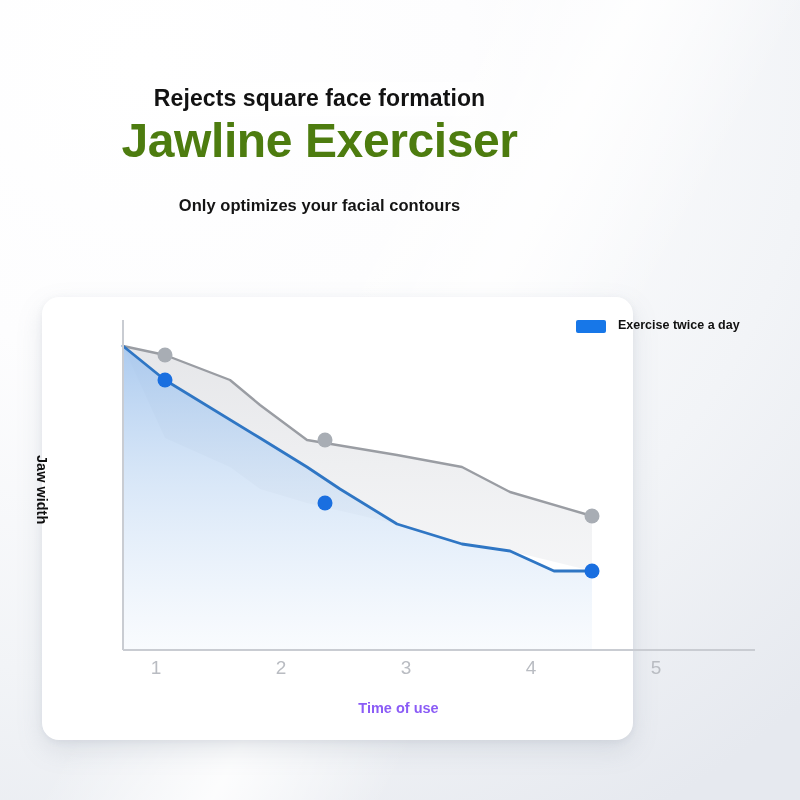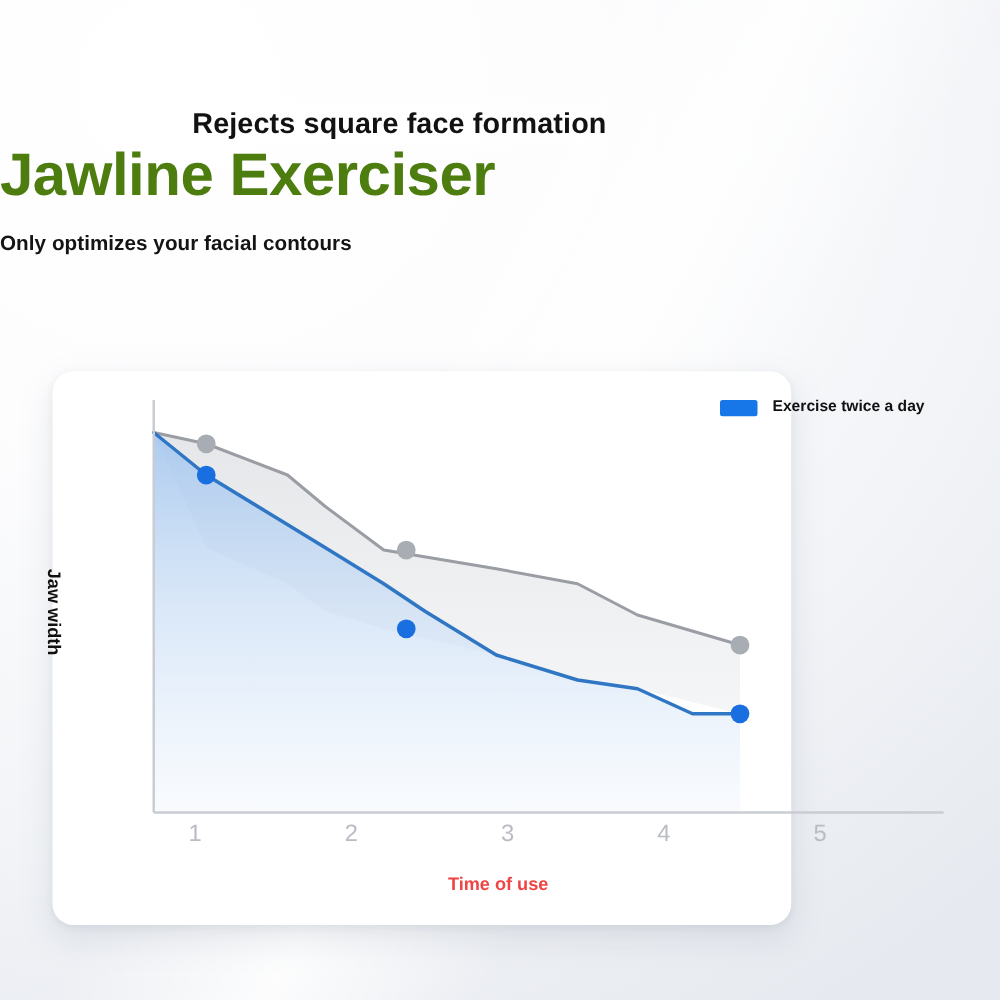--- a/index.html
+++ b/index.html
@@ -16,33 +16,33 @@
       radial-gradient(120% 110% at 18% 8%, #ffffff 0%, #fdfdfe 34%, #f2f4f7 70%, #e6e9ef 100%),
       linear-gradient(135deg,#ffffff 0%,#f4f6f9 55%,#e7eaf0 100%);
   }
   #bg-sheen{
     position:absolute;left:0;top:0;width:800px;height:800px;
     background:linear-gradient(118deg, rgba(255,255,255,0) 38%, rgba(255,255,255,.85) 52%, rgba(255,255,255,0) 66%);
     pointer-events:none;
   }
 
   
-  #header{position:absolute;left:0;top:0;width:639px;text-align:left;}
+  #header{position:absolute;left:0;top:0;width:639px;text-align:center;}
   #eyebrow-wrap{margin-top:82px;display:flex;justify-content:center;}
   #eyebrow{
     font-size:23px;font-weight:700;color:#121212;letter-spacing:.1px;
     background:linear-gradient(90deg,rgba(255,255,255,0) 0%,rgba(255,255,255,.75) 12%,rgba(255,255,255,.75) 88%,rgba(255,255,255,0) 100%);
     padding:3px 14px 4px;
   }
   #title{
     font-size:48px;font-weight:800;color:#4d7c0f;
     letter-spacing:-0.4px;line-height:1.05;
   }
   #subtitle{
-    margin-top:20px;font-size:16.5px;font-weight:700;color:#141414;letter-spacing:.05px;
+    margin-top:30px;font-size:16.5px;font-weight:700;color:#141414;letter-spacing:.05px;
   }
 
   
   #card{
     position:absolute;left:42px;top:297px;width:591px;height:443px;
     background:#ffffff;border-radius:17px;
     box-shadow:0 10px 26px rgba(120,130,150,.17), 0 2px 6px rgba(120,130,150,.10);
   }
   #plot{position:absolute;left:0;top:0;width:713px;height:443px;}
 
@@ -57,21 +57,21 @@
   }
   .legend-label.wide{font-size:13.5px;max-width:108px;}
 
   
   .tick{
     position:absolute;font-size:19px;color:#b9bcc2;font-weight:400;
     transform:translateX(-50%);
   }
   #xaxis-title{
     position:absolute;left:0;width:713px;text-align:center;top:403px;
-    font-size:14.5px;font-weight:700;color:#ef4444;
+    font-size:14.5px;font-weight:700;color:#8b5cf6;
   }
   #yaxis-title{
     position:absolute;left:-8px;top:158px;
     font-size:14.5px;font-weight:700;color:#101010;
     writing-mode:vertical-rl;
   }
 </style>
 </head>
 <body>
 

